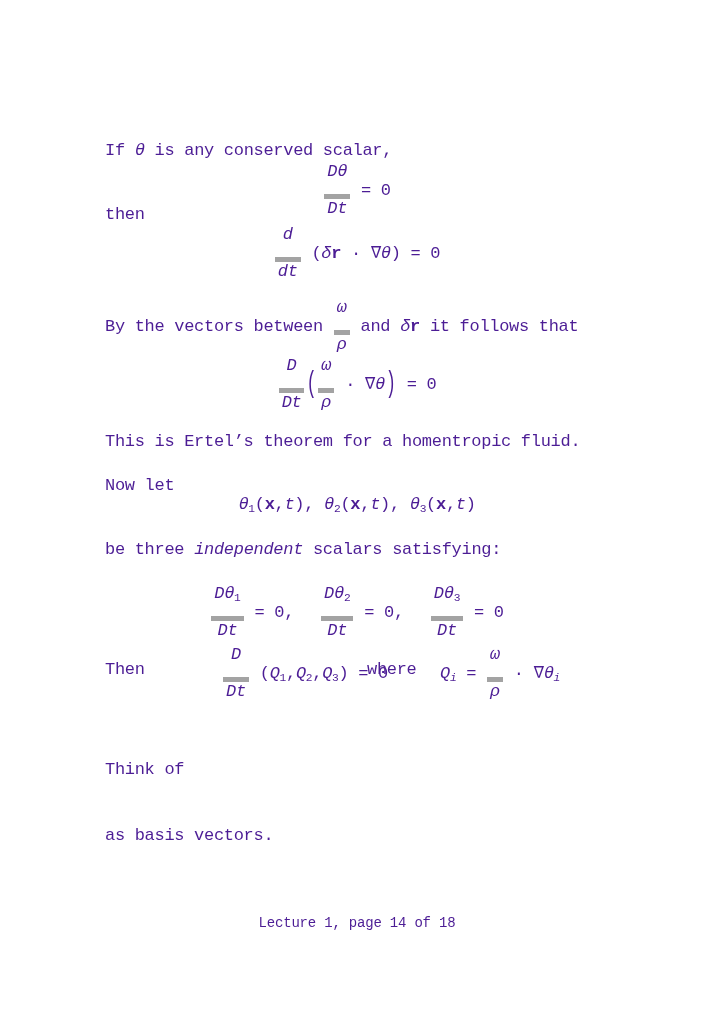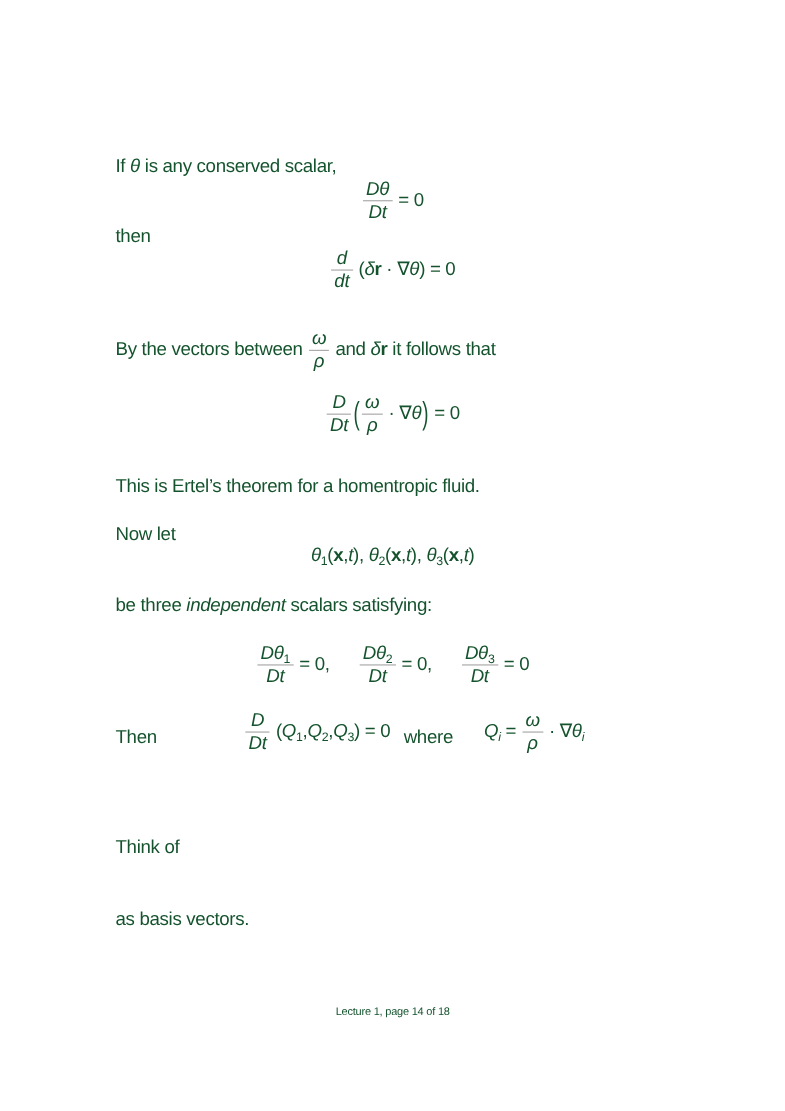--- a/index.html
+++ b/index.html
@@ -5,24 +5,24 @@
   html, body {
     margin: 0;
     padding: 0;
     background: #ffffff;
   }
   .page {
     position: relative;
     width: 714px;
     height: 1010px;
     background: #ffffff;
-    font-family: Liberation Sans, sans-serif;
+    font-family: Liberation Mono, monospace;
     font-size: 17px;
     letter-spacing: -0.3px;
-    color: #14532d;
+    color: #4c1d95;
     overflow: hidden;
   }
   .blk {
     position: absolute;
     white-space: nowrap;
     line-height: 1.2;
   }
   .center {
     left: 0;
     width: 100%;
@@ -44,40 +44,40 @@
   }
   .frac {
     display: inline-block;
     vertical-align: middle;
     text-align: center;
     line-height: 1.05;
     margin: 0 1px;
   }
   .frac .num {
     display: block;
-    border-bottom: 1px solid #a3a3a3;
-    padding: 0 3px 1px 3px;
+    border-bottom: 5px solid #a3a3a3;
+    padding: 0 3px 13px 3px;
   }
   .frac .den {
     display: block;
     padding: 1px 3px 0 3px;
   }
   .big {
     display: inline-block;
     transform: scaleY(1.7);
     vertical-align: middle;
     line-height: 1;
     margin: 0 1px;
   }
   .gap {
     display: inline-block;
     width: 26px;
   }
   .footer-text {
-    font-size: 10px;
+    font-size: 14px;
     letter-spacing: -0.2px;
   }
 </style>
 </head>
 <body>
 
 <div class="page">
 
   <div class="blk" style="top:141px; left:105px"><span class="rm">If </span><span class="it">θ</span><span class="rm"> is any conserved scalar,</span></div>
 

